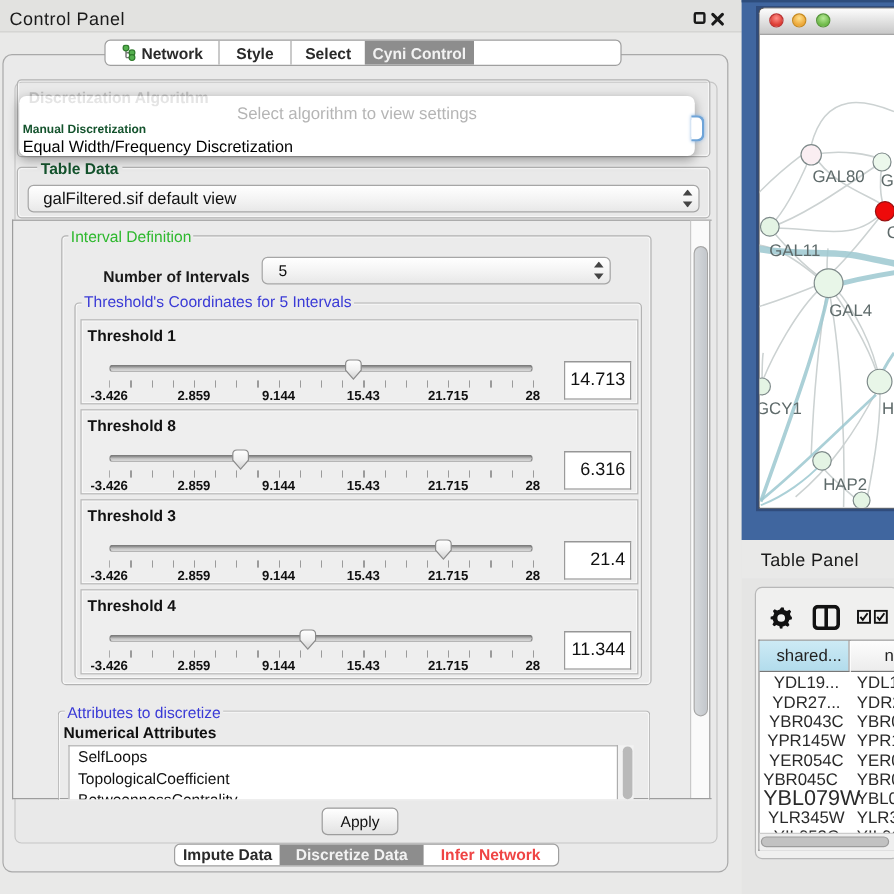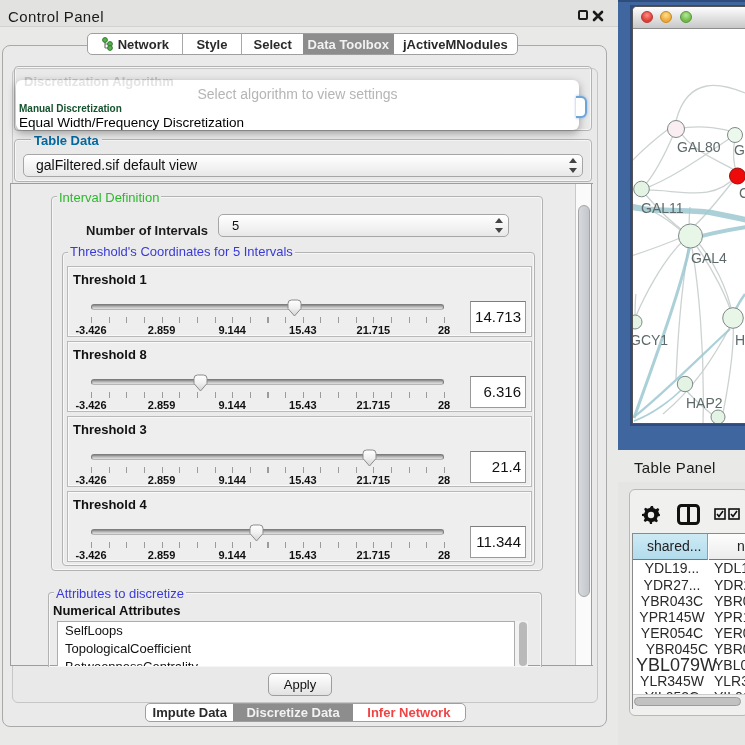--- a/index.html
+++ b/index.html
@@ -19,26 +19,25 @@
 <div class="abs" style="left:12px;top:68px;width:586px;height:635px;background:#e9e9e9;border:1px solid #c6c6c6;border-radius:6px;"></div>
 <div class="abs" style="left:87px;top:33px;width:431px;height:22px;background:#fff;border:1px solid #9f9f9f;border-radius:5px;overflow:hidden;display:flex;">
     <div style="width:94px;height:100%;display:flex;align-items:center;justify-content:center;font-size:13px;font-weight:bold;color:#2a2a2a;"><svg width="13" height="14" viewBox="0 0 13 14" style="margin-right:4px;">
         <path d="M4 3 L4 11 M4 7 L9 7 M4 11 L9 11" stroke="#777" stroke-width="1.2" fill="none"></path>
         <circle cx="4" cy="3" r="2.4" fill="#55b14f" stroke="#2f7a2c" stroke-width="1"></circle>
         <circle cx="9" cy="7" r="2.4" fill="#55b14f" stroke="#2f7a2c" stroke-width="1"></circle>
         <circle cx="9" cy="11" r="2.4" fill="#55b14f" stroke="#2f7a2c" stroke-width="1"></circle>
       </svg>Network</div>
     <div style="width:60px;height:100%;display:flex;align-items:center;justify-content:center;font-size:13px;font-weight:bold;color:#2a2a2a;border-left:1px solid #a8a8a8;">Style</div>
     <div style="width:62px;height:100%;display:flex;align-items:center;justify-content:center;font-size:13px;font-weight:bold;color:#2a2a2a;border-left:1px solid #a8a8a8;">Select</div>
-    <div style="width:91px;height:100%;display:flex;align-items:center;justify-content:center;font-size:13px;font-weight:bold;background:#8d8d8d;color:#f2f2f2;">Data Toolbox</div>
-    <div style="width:124px;height:100%;display:flex;align-items:center;justify-content:center;font-size:13px;font-weight:bold;color:#2a2a2a;">jActiveMNodules</div>
+    <div style="width:91px;height:100%;display:flex;align-items:center;justify-content:center;font-size:13px;font-weight:bold;background:#8d8d8d;color:#f2f2f2;">Cyni Control</div>
   </div>
 <div class="abs" style="left:14px;top:66px;width:578px;height:65px;border:1px solid #b3b3b3;border-radius:4px;box-shadow:inset 0 0 0 1px rgba(255,255,255,0.6);"></div>
 <div class="abs" style="left:14px;top:139px;width:578px;height:43px;border:1px solid #b3b3b3;border-radius:4px;box-shadow:inset 0 0 0 1px rgba(255,255,255,0.6);"></div>
-<div class="abs b" style="left:31px;top:133px;font-size:13px;color:#0369a1;background:#e9e9e9;padding:0 3px;">Table Data</div>
+<div class="abs b" style="left:31px;top:133px;font-size:13px;color:#14532d;background:#e9e9e9;padding:0 3px;">Table Data</div>
 <div class="abs" style="left:23px;top:154px;width:560px;height:23px;background:linear-gradient(#ffffff,#f2f2f2 60%,#e8e8e8);border:1px solid #a6a6a6;border-radius:5px;"></div>
 <div class="abs" style="left:36px;top:157px;font-size:14px;color:#111;">galFiltered.sif default view</div>
 <svg class="abs" style="left:568px;top:158px;" width="10" height="15" viewBox="0 0 10 15">
     <path d="M5 0 L9 5 L1 5 Z" fill="#444"></path>
     <path d="M5 15 L9 10 L1 10 Z" fill="#444"></path>
   </svg>
 <div class="abs" style="left:10px;top:183px;width:583px;height:483px;background:#ebebeb;border:1px solid #9d9d9d;border-right:none;"></div>
 <div class="abs" style="left:575px;top:184px;width:17px;height:481px;background:#fafafa;border-left:1px solid #c9c9c9;border-right:1px solid #9d9d9d;"></div>
 <div class="abs" style="left:578px;top:205px;width:12px;height:392px;background:linear-gradient(90deg,#d6d9dc,#c3c7cc);border:1px solid #a5a5a5;border-radius:6px;"></div>
 <div class="abs" style="left:51px;top:196px;width:492px;height:375px;border:1px solid #b3b3b3;border-radius:4px;box-shadow:inset 0 0 0 1px rgba(255,255,255,0.6);"></div>
@@ -249,21 +248,21 @@
 <div class="abs" style="left:633px;top:560px;width:75px;height:16px;text-align:center;font-size:14px;color:#2a2a2a;line-height:16px;padding-left:3px;">YDL19...</div>
 <div class="abs" style="left:714px;top:560px;width:31px;height:16px;overflow:hidden;font-size:14px;color:#2a2a2a;line-height:16px;white-space:nowrap;">YDL11W</div>
 <div class="abs" style="left:633px;top:577px;width:75px;height:16px;text-align:center;font-size:14px;color:#2a2a2a;line-height:16px;padding-left:3px;">YDR27...</div>
 <div class="abs" style="left:714px;top:577px;width:31px;height:16px;overflow:hidden;font-size:14px;color:#2a2a2a;line-height:16px;white-space:nowrap;">YDR21W</div>
 <div class="abs" style="left:633px;top:593px;width:75px;height:16px;text-align:center;font-size:14px;color:#2a2a2a;line-height:16px;padding-left:3px;">YBR043C</div>
 <div class="abs" style="left:714px;top:593px;width:31px;height:16px;overflow:hidden;font-size:14px;color:#2a2a2a;line-height:16px;white-space:nowrap;">YBR01W</div>
 <div class="abs" style="left:633px;top:609px;width:75px;height:16px;text-align:center;font-size:14px;color:#2a2a2a;line-height:16px;padding-left:3px;">YPR145W</div>
 <div class="abs" style="left:714px;top:609px;width:31px;height:16px;overflow:hidden;font-size:14px;color:#2a2a2a;line-height:16px;white-space:nowrap;">YPR11W</div>
 <div class="abs" style="left:633px;top:625px;width:75px;height:16px;text-align:center;font-size:14px;color:#2a2a2a;line-height:16px;padding-left:3px;">YER054C</div>
 <div class="abs" style="left:714px;top:625px;width:31px;height:16px;overflow:hidden;font-size:14px;color:#2a2a2a;line-height:16px;white-space:nowrap;">YER01W</div>
-<div class="abs" style="left:633px;top:641px;width:75px;height:16px;text-align:right;font-size:14px;color:#2a2a2a;line-height:16px;padding-left:3px;">YBR045C</div>
+<div class="abs" style="left:633px;top:641px;width:75px;height:16px;text-align:left;font-size:14px;color:#2a2a2a;line-height:16px;padding-left:3px;">YBR045C</div>
 <div class="abs" style="left:714px;top:641px;width:31px;height:16px;overflow:hidden;font-size:14px;color:#2a2a2a;line-height:16px;white-space:nowrap;">YBR01W</div>
 <div class="abs" style="left:633px;top:657px;width:75px;height:16px;text-align:center;font-size:18px;color:#2a2a2a;line-height:16px;padding-left:3px;">YBL079W</div>
 <div class="abs" style="left:714px;top:657px;width:31px;height:16px;overflow:hidden;font-size:14px;color:#2a2a2a;line-height:16px;white-space:nowrap;">YBL01W</div>
 <div class="abs" style="left:633px;top:673px;width:75px;height:16px;text-align:center;font-size:14px;color:#2a2a2a;line-height:16px;padding-left:3px;">YLR345W</div>
 <div class="abs" style="left:714px;top:673px;width:31px;height:16px;overflow:hidden;font-size:14px;color:#2a2a2a;line-height:16px;white-space:nowrap;">YLR31W</div>
 <div class="abs" style="left:633px;top:689px;width:75px;height:16px;text-align:center;font-size:14px;color:#2a2a2a;line-height:16px;padding-left:3px;">YIL052C</div>
 <div class="abs" style="left:714px;top:689px;width:31px;height:16px;overflow:hidden;font-size:14px;color:#2a2a2a;line-height:16px;white-space:nowrap;">YIL01W</div>
 <div class="abs" style="left:633px;top:694px;width:112px;height:15px;background:#efefef;border-top:1px solid #ccc;"></div>
 <div class="abs" style="left:634px;top:697px;width:107px;height:9px;background:#c2c2c2;border:1px solid #9c9c9c;border-radius:5px;"></div>
 </body></html>

